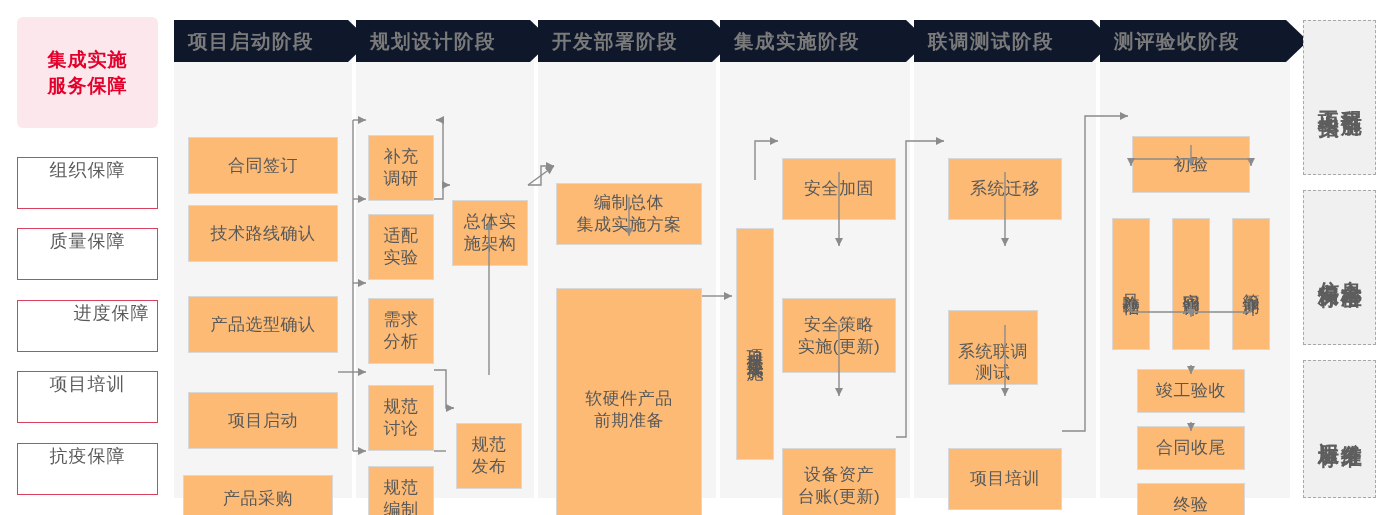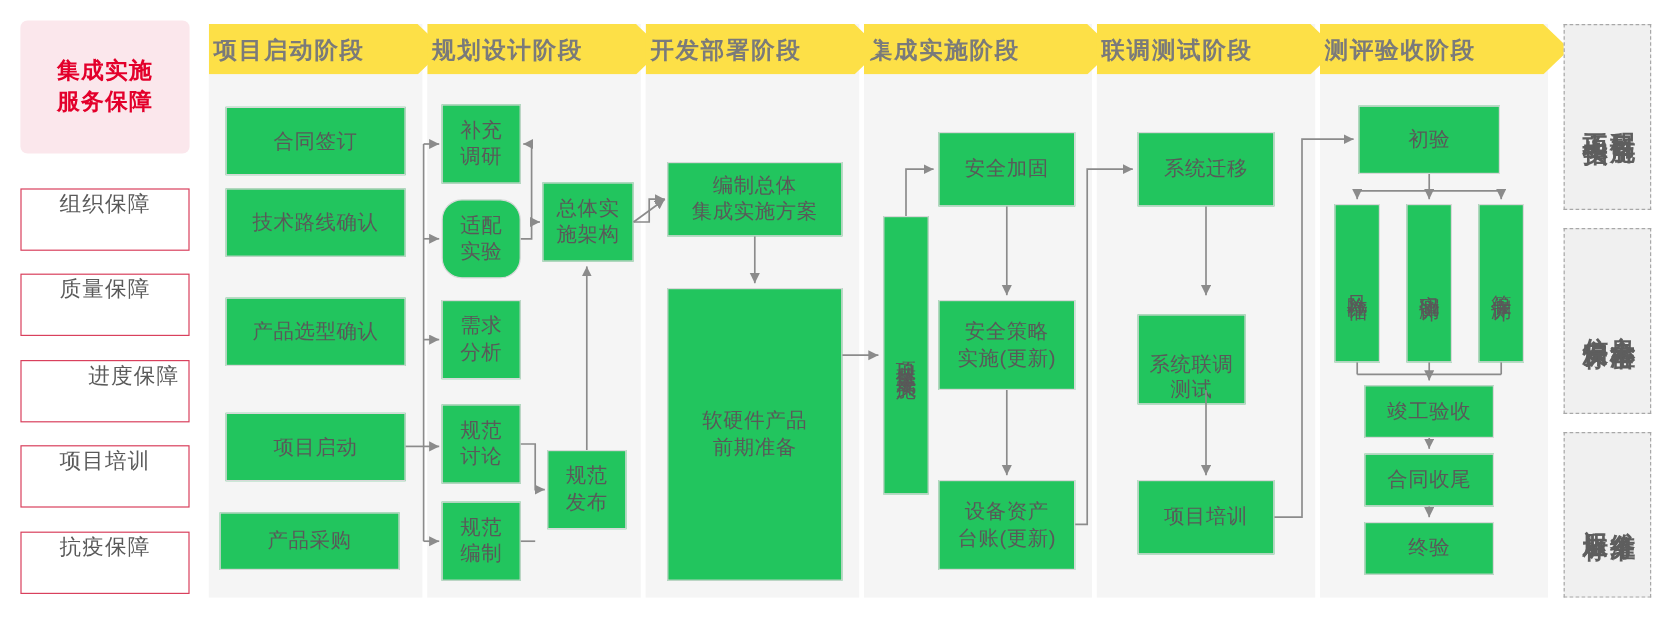--- a/index.html
+++ b/index.html
@@ -7,29 +7,30 @@
     width:1391px;height:515px;
     background:#ffffff;
     font-family:"Liberation Sans","DejaVu Sans",sans-serif;
     overflow:hidden;
   }
   #root{position:relative;width:1391px;height:515px;}
 
   
   .box{
     position:absolute;
-    background:#22c55e;
+    background:#fdba74;
     border:1px solid #d8d8d8;
     box-sizing:border-box;
     display:flex;align-items:center;justify-content:center;
     text-align:center;
     color:#595959;
     font-size:17px;
     line-height:1.28;
     letter-spacing:.5px;
+    margin-top:48px;
   }
 
   
   .side-title{
     position:absolute;
     background:#fbe7ec;
     border-radius:6px;
     display:flex;align-items:center;justify-content:center;
     text-align:center;
     color:#e3002b;
@@ -53,24 +54,24 @@
   
   .col-band{
     position:absolute;
     background:#f5f5f5;
     box-sizing:border-box;
   }
   
   .chev{
     position:absolute;
     height:42px;
-    background:#fde047;
+    background:#0f172a;
     box-sizing:border-box;
     display:flex;align-items:center;
-    padding-left:4px;
+    padding-left:14px;
     color:#7a7a7a;
     font-weight:bold;
     font-size:19.5px;
     letter-spacing:1.5px;
     clip-path:polygon(0 0, calc(100% - 22px) 0, 100% 50%, calc(100% - 22px) 100%, 0 100%);
   }
 
   
   .vbox{
     writing-mode:vertical-rl;
@@ -168,21 +169,21 @@
   <div class="box" style="left:183px;top:427px;width:150px;height:48px;">
       <span>产品采购</span>
     </div>
 
   <div class="box" style="left:368px;top:87px;width:66px;height:66px;font-family:Liberation Serif, serif;">
     <div>
         <div>补充</div>
         <div>调研</div>
       </div>
   </div>
-  <div class="box" style="left:368px;top:166px;width:66px;height:66px;border-radius:17px;">
+  <div class="box" style="left:368px;top:166px;width:66px;height:66px;">
     <div>
         <div>适配</div>
         <div>实验</div>
       </div>
   </div>
   <div class="box" style="left:368px;top:250px;width:66px;height:66px;">
     <div>
         <div>需求</div>
         <div>分析</div>
       </div>

